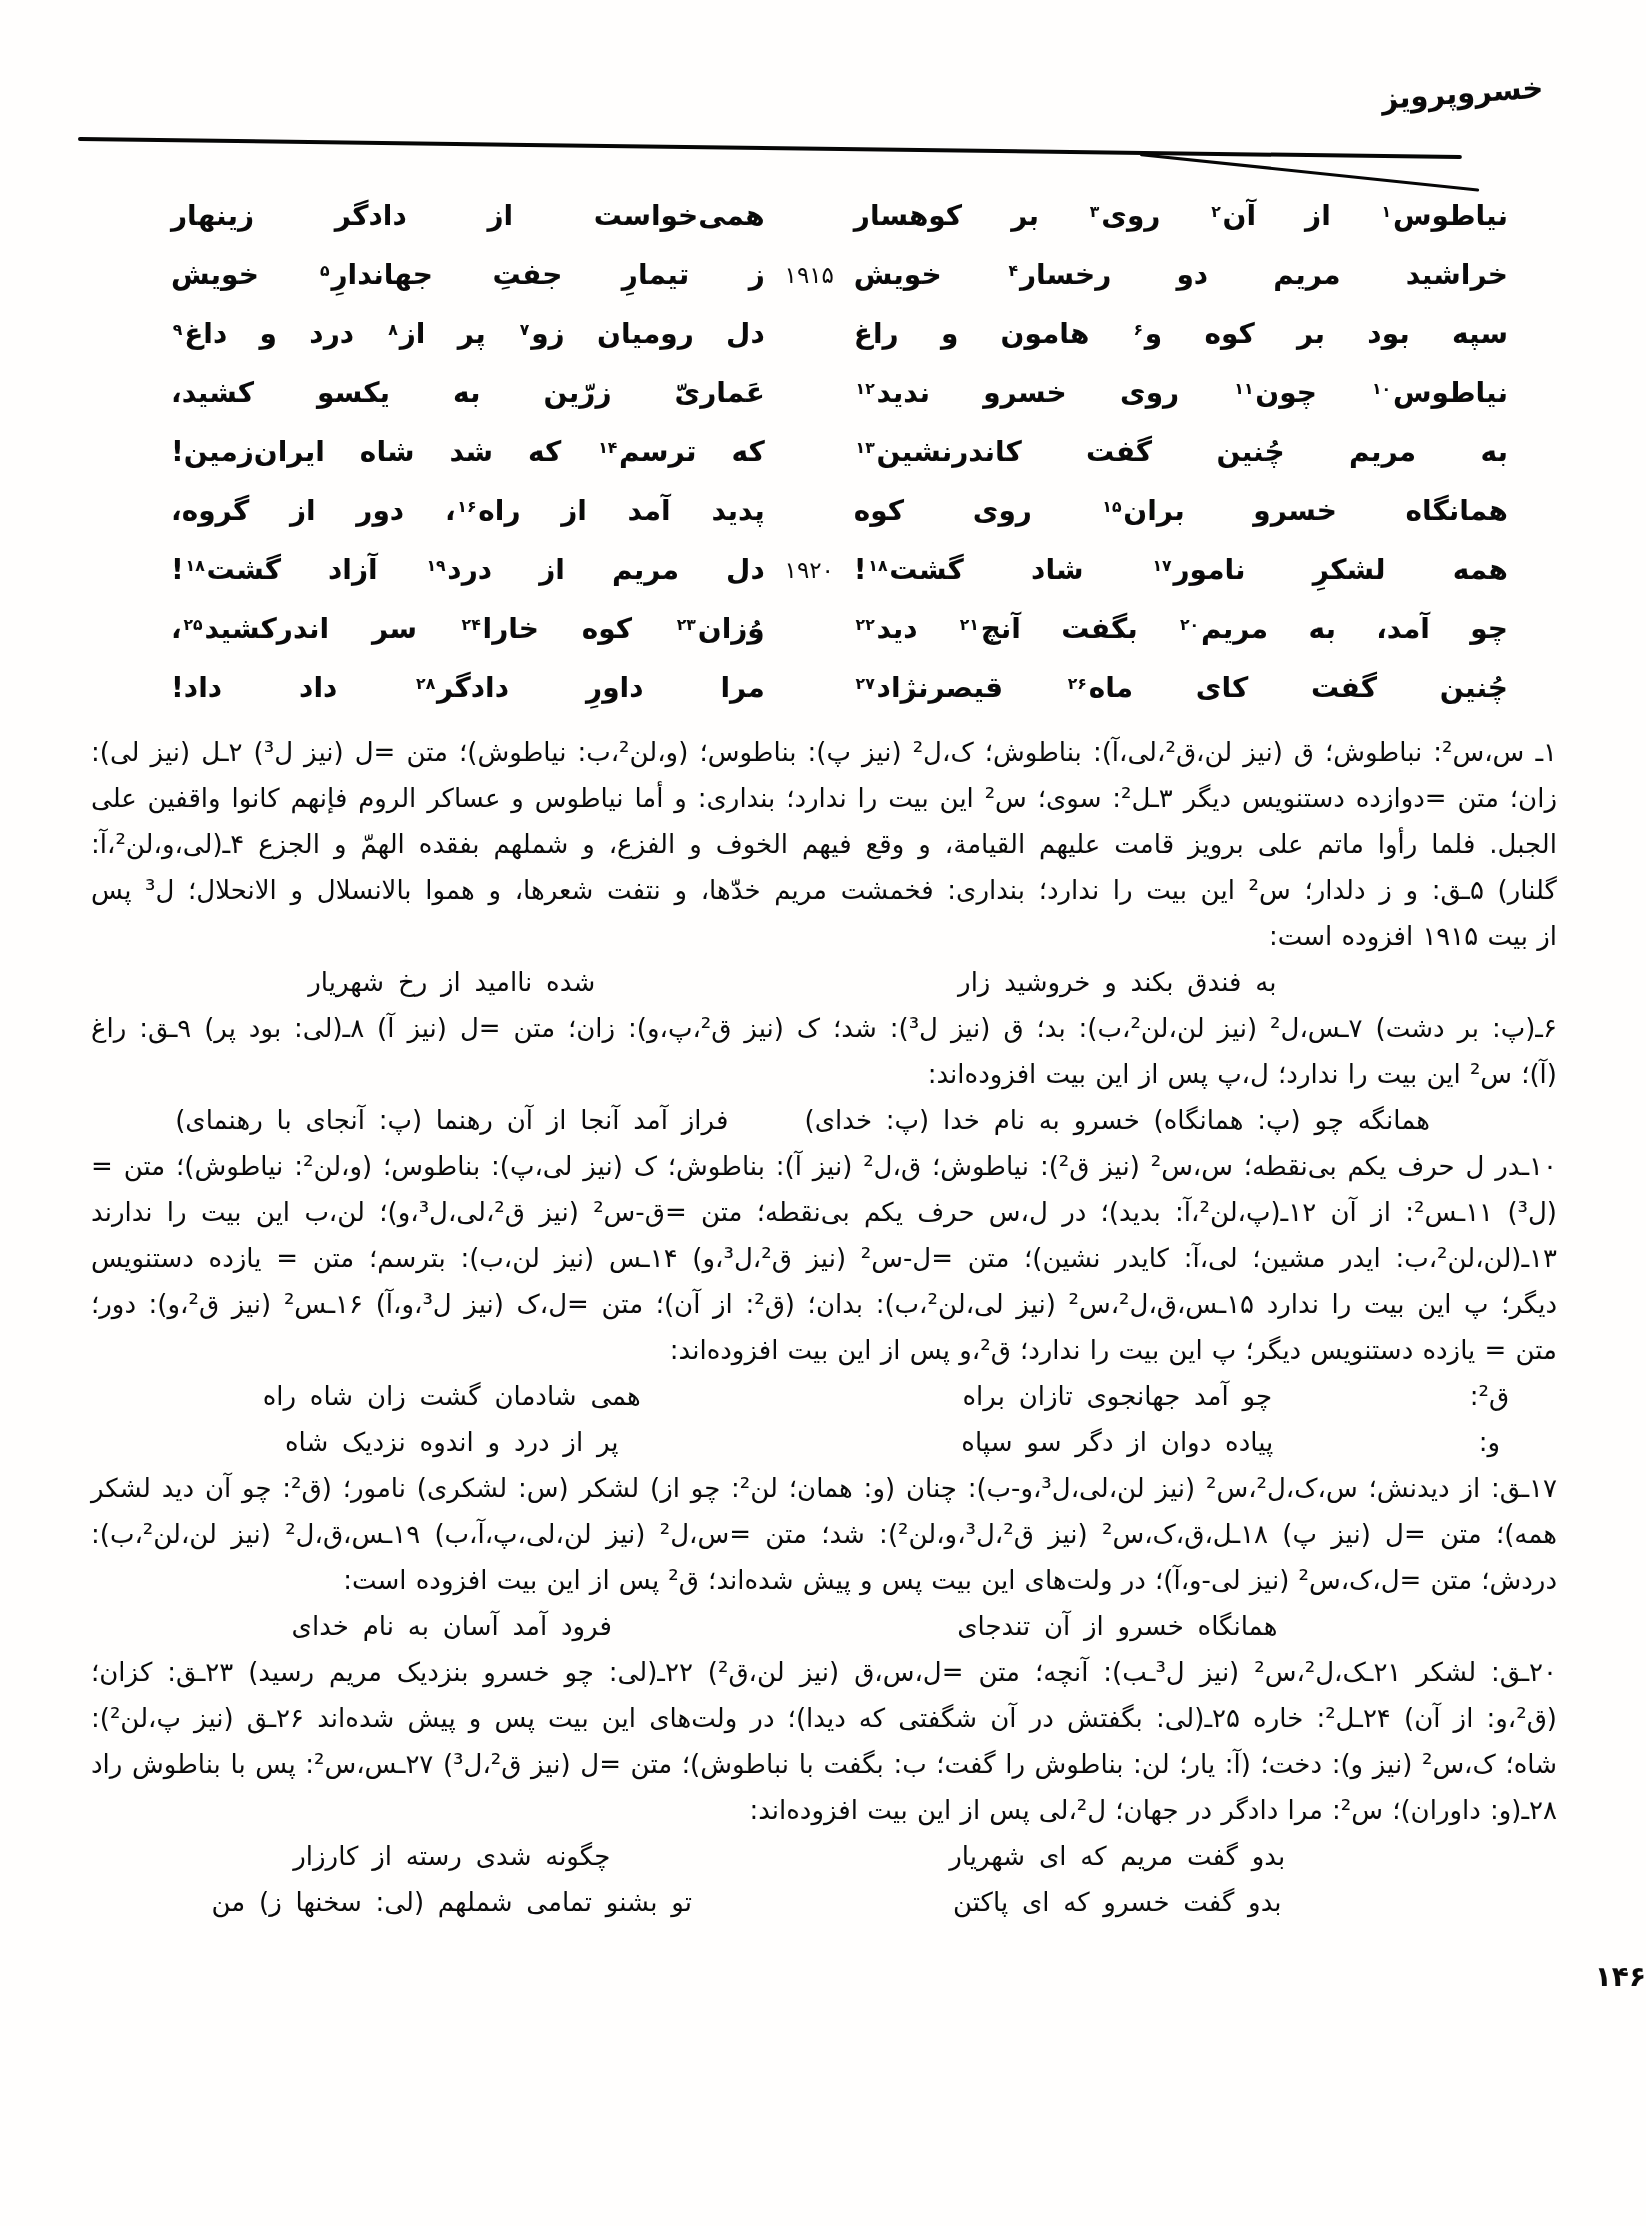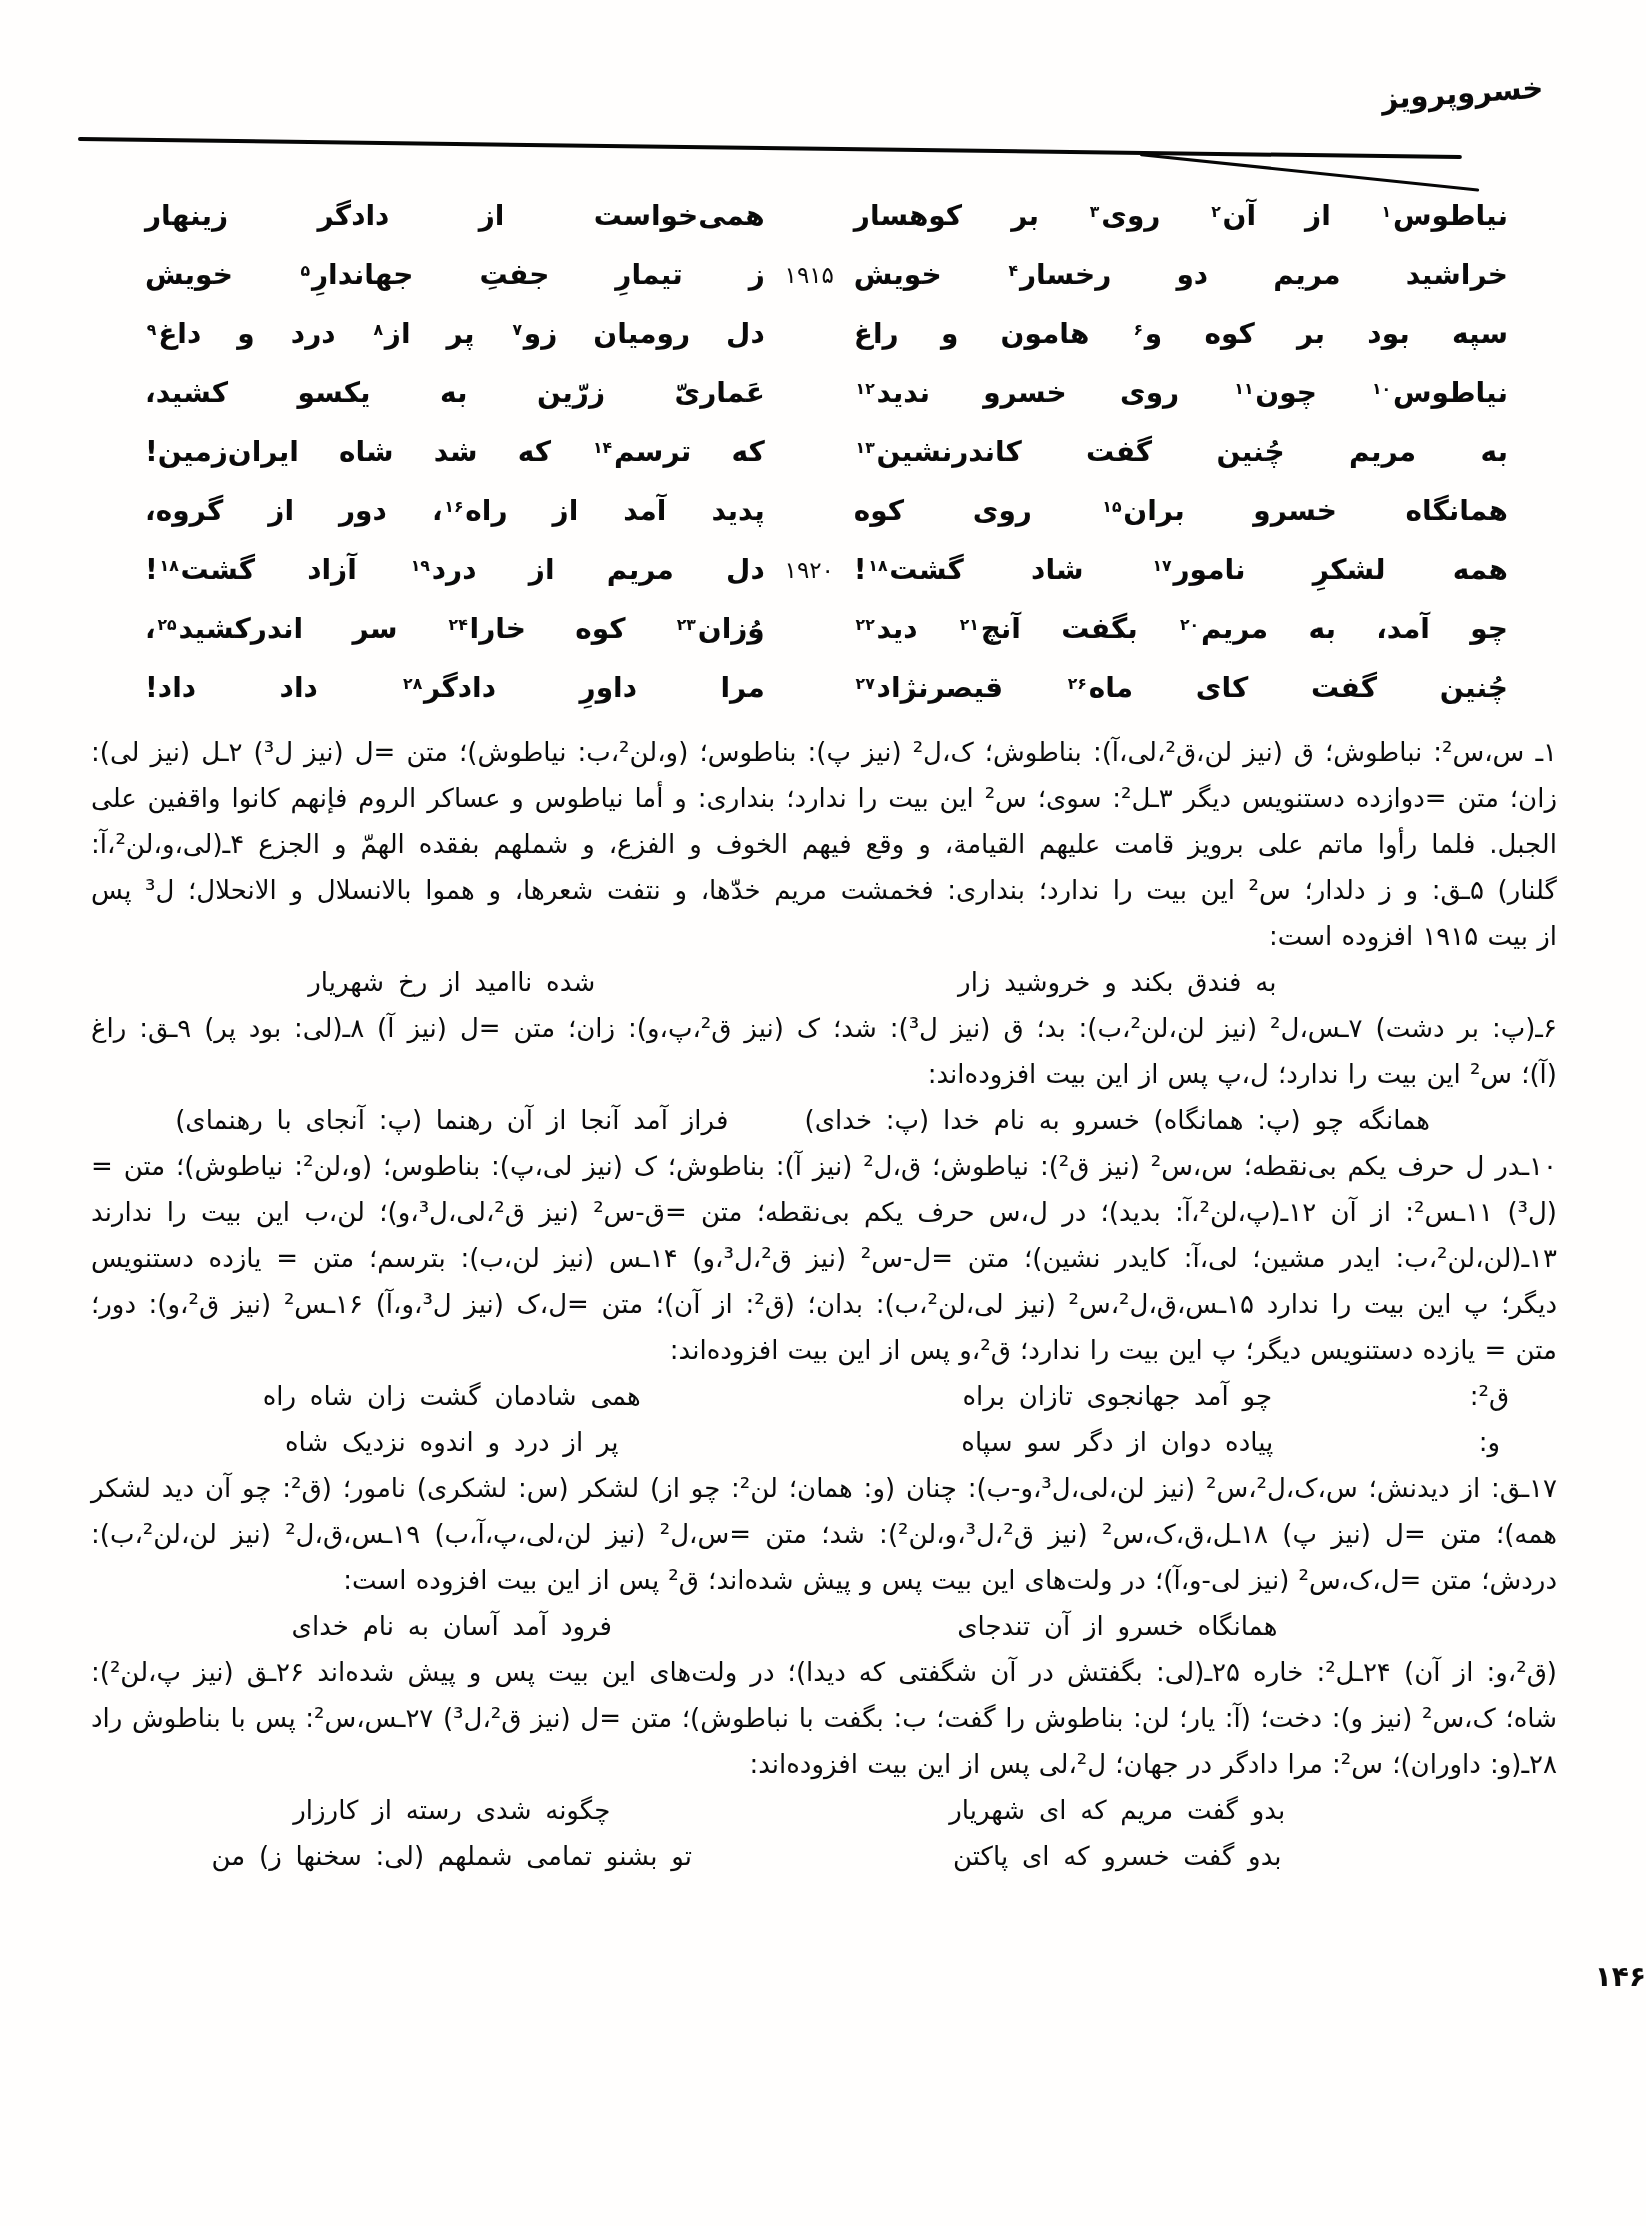--- a/index.html
+++ b/index.html
@@ -31,21 +31,21 @@
   }
   
   .poem{position:absolute;top:174px;right:138px;left:146px;}
   .couplet{display:flex;align-items:flex-end;height:59px;}
   .hemi{
     font-size:28px;font-weight:700;
     text-align:justify;text-align-last:justify;
     line-height:1.25;
   }
   .h-right{width:48%;}
-  .h-left{flex:1;}
+  .h-left{flex:1;margin-left:26px;}
   .vnum{
     width:89px;flex:0 0 89px;
     text-align:center;font-size:23px;font-weight:normal;
     padding-bottom:3.7px;
   }
   .hemi sup{font-size:15.7px;line-height:0;vertical-align:8.3px;margin:0 1.8px;font-weight:bold;}
   
   .apparatus{
     position:absolute;top:729px;right:89px;left:92px;
     font-size:26px;
@@ -156,20 +156,21 @@
         <span class="av-h">پر از درد و اندوه نزدیک شاه</span>
       </div>
       <div class="app-line">۱۷ـق: از دیدنش؛ س،ک،ل²،س² (نیز لن،لی،ل³،و-ب): چنان (و: همان؛ لن²: چو از) لشکر (س: لشکری) نامور؛ (ق²: چو آن دید لشکر</div>
       <div class="app-line">همه)؛ متن =ل (نیز پ) ۱۸ـل،ق،ک،س² (نیز ق²،ل³،و،لن²): شد؛ متن =س،ل² (نیز لن،لی،پ،آ،ب) ۱۹ـس،ق،ل² (نیز لن،لن²،ب):</div>
       <div class="app-line end">دردش؛ متن =ل،ک،س² (نیز لی-و،آ)؛ در ولت‌های این بیت پس و پیش شده‌اند؛ ق² پس از این بیت افزوده است:</div>
       <div class="app-verse">
         <span class="av-label"></span>
         <span class="av-h">همانگاه خسرو از آن تندجای</span>
         <span class="av-h">فرود آمد آسان به نام خدای</span>
       </div>
+      <div class="app-line">۲۰ـق: لشکر ۲۱ـک،ل²،س² (نیز ل³ـب): آنچه؛ متن =ل،س،ق (نیز لن،ق²) ۲۲ـ(لی: چو خسرو بنزدیک مریم رسید) ۲۳ـق: کزان؛</div>
       <div class="app-line">(ق²،و: از آن) ۲۴ـل²: خاره ۲۵ـ(لی: بگفتش در آن شگفتی که دیدا)؛ در ولت‌های این بیت پس و پیش شده‌اند ۲۶ـق (نیز پ،لن²):</div>
       <div class="app-line">شاه؛ ک،س² (نیز و): دخت؛ (آ: یار؛ لن: بناطوش را گفت؛ ب: بگفت با نباطوش)؛ متن =ل (نیز ق²،ل³) ۲۷ـس،س²: پس با بناطوش راد</div>
       <div class="app-line end">۲۸ـ(و: داوران)؛ س²: مرا دادگر در جهان؛ ل²،لی پس از این بیت افزوده‌اند:</div>
       <div class="app-verse">
         <span class="av-label"></span>
         <span class="av-h">بدو گفت مریم که ای شهریار</span>
         <span class="av-h">چگونه شدی رسته از کارزار</span>
       </div>
       <div class="app-verse">
         <span class="av-label"></span>

